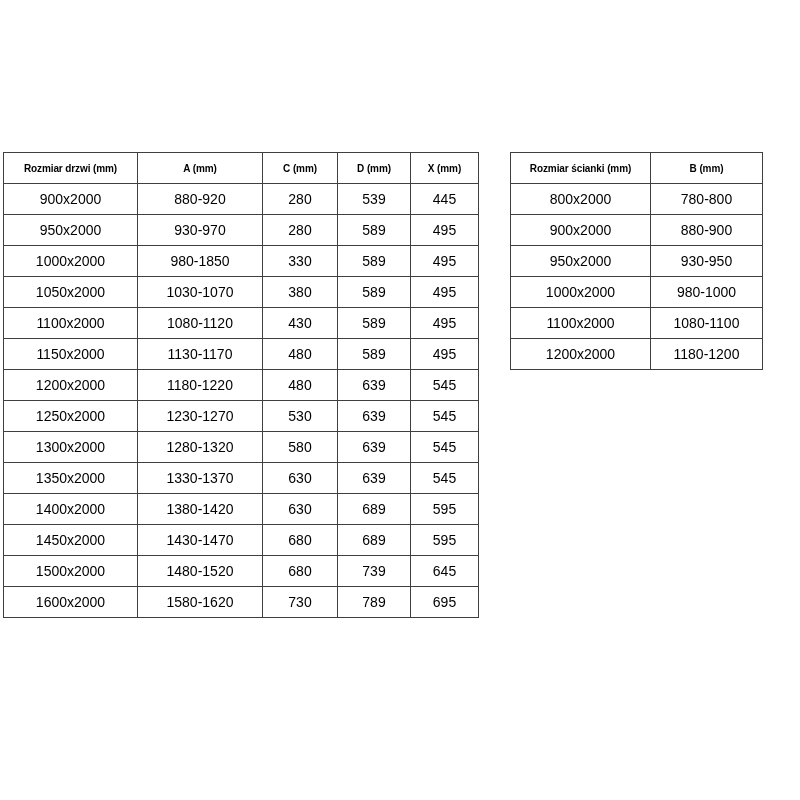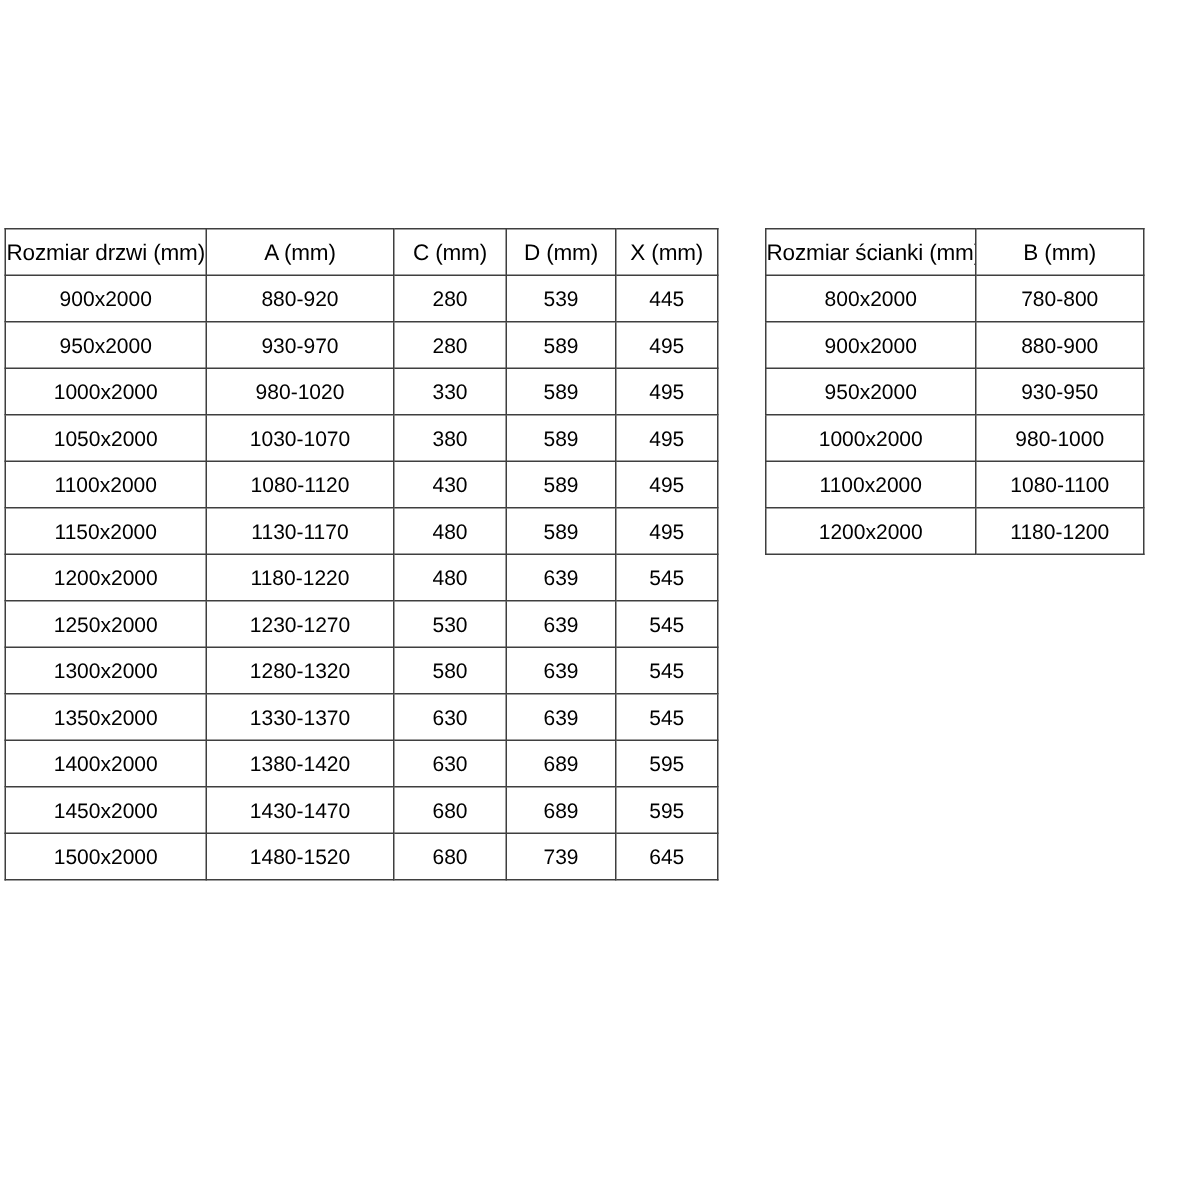--- a/index.html
+++ b/index.html
@@ -24,22 +24,22 @@
   .spec-table td {
     border: 1px solid #3f3f3f;
     text-align: center;
     vertical-align: middle;
     padding: 0;
     height: 30px;
     white-space: nowrap;
     overflow: hidden;
   }
   .spec-table th {
-    font-size: 15px;
-    font-weight: normal;
+    font-size: 10px;
+    font-weight: bold;
     letter-spacing: -0.1px;
   }
   .spec-table td {
     font-size: 14px;
     font-weight: normal;
   }
   #door-table {
     left: 3px;
     top: 152px;
     width: 475px;
@@ -80,21 +80,21 @@
       </tr>
       <tr>
         <td>950x2000</td>
         <td>930-970</td>
         <td>280</td>
         <td>589</td>
         <td>495</td>
       </tr>
       <tr>
         <td>1000x2000</td>
-        <td>980-1020</td>
+        <td>980-1850</td>
         <td>330</td>
         <td>589</td>
         <td>495</td>
       </tr>
       <tr>
         <td>1050x2000</td>
         <td>1030-1070</td>
         <td>380</td>
         <td>589</td>
         <td>495</td>
@@ -154,20 +154,27 @@
         <td>680</td>
         <td>689</td>
         <td>595</td>
       </tr>
       <tr>
         <td>1500x2000</td>
         <td>1480-1520</td>
         <td>680</td>
         <td>739</td>
         <td>645</td>
+      </tr>
+      <tr>
+        <td>1600x2000</td>
+        <td>1580-1620</td>
+        <td>730</td>
+        <td>789</td>
+        <td>695</td>
       </tr>
     </tbody>
   </table>
 
 <table id="wall-table" class="spec-table">
   <colgroup>
     <col style="width:140px">
     <col style="width:112px">
   </colgroup>
 <thead>

